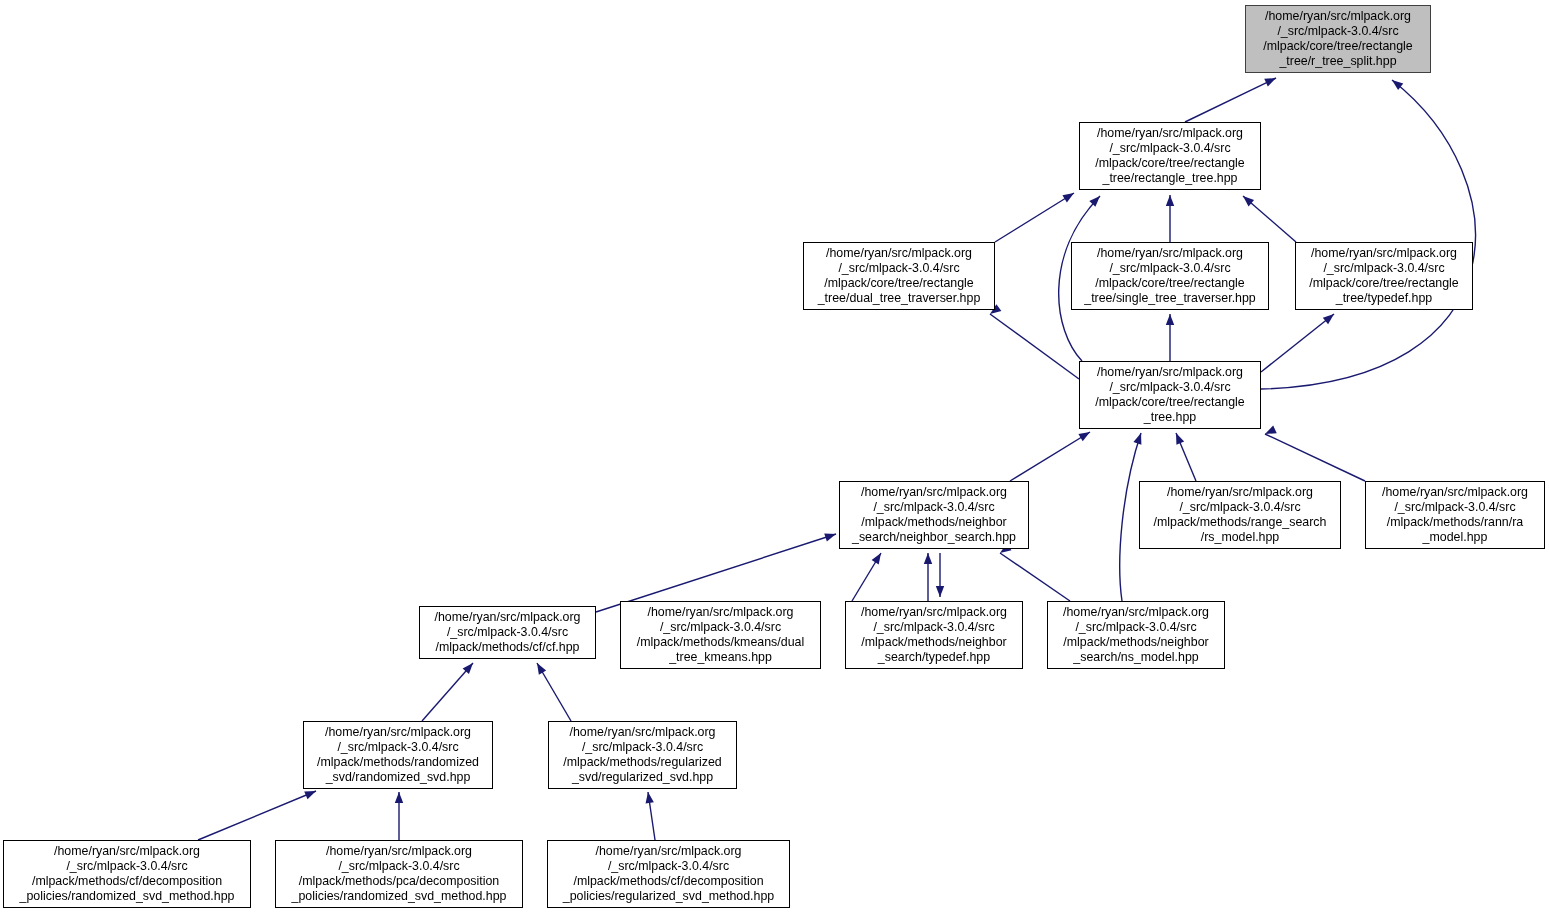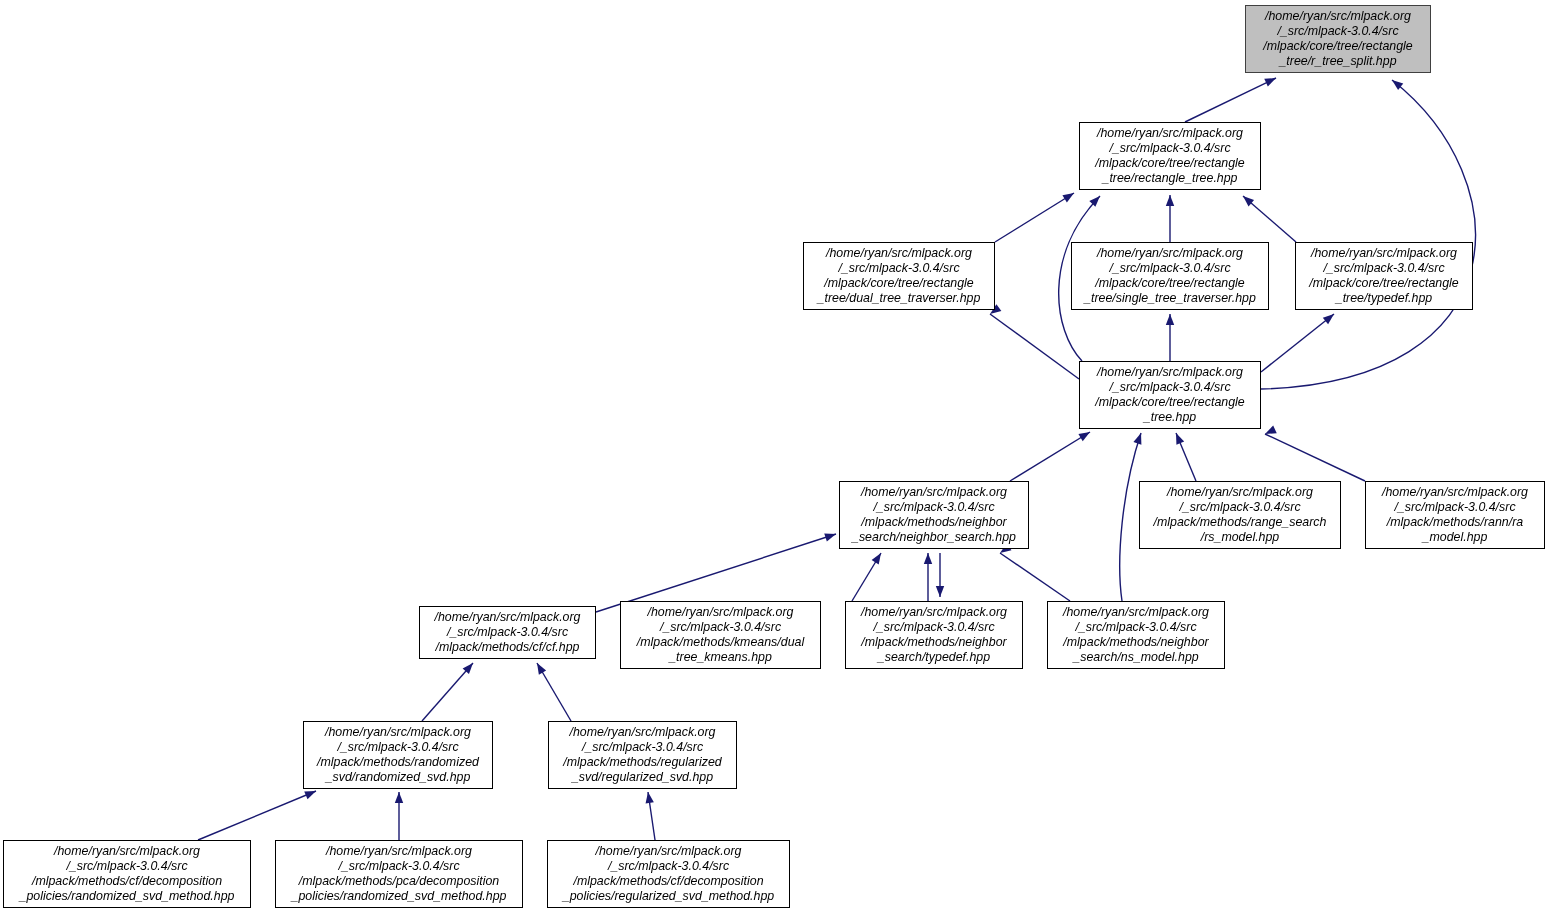--- a/index.html
+++ b/index.html
@@ -34,21 +34,20 @@
     color: #000000;
     font-size: 12.4px;
     line-height: 14.8px;
     text-align: center;
     white-space: pre;
     display: flex;
     align-items: center;
     justify-content: center;
     z-index: 2;
     cursor: pointer;
-    font-style: italic;
   }
   .node.root {
     background: #bfbfbf;
     border: 1px solid #404040;
   }
   .node .label {
     display: block;
     padding: 0 3px;
   }
 </style>

